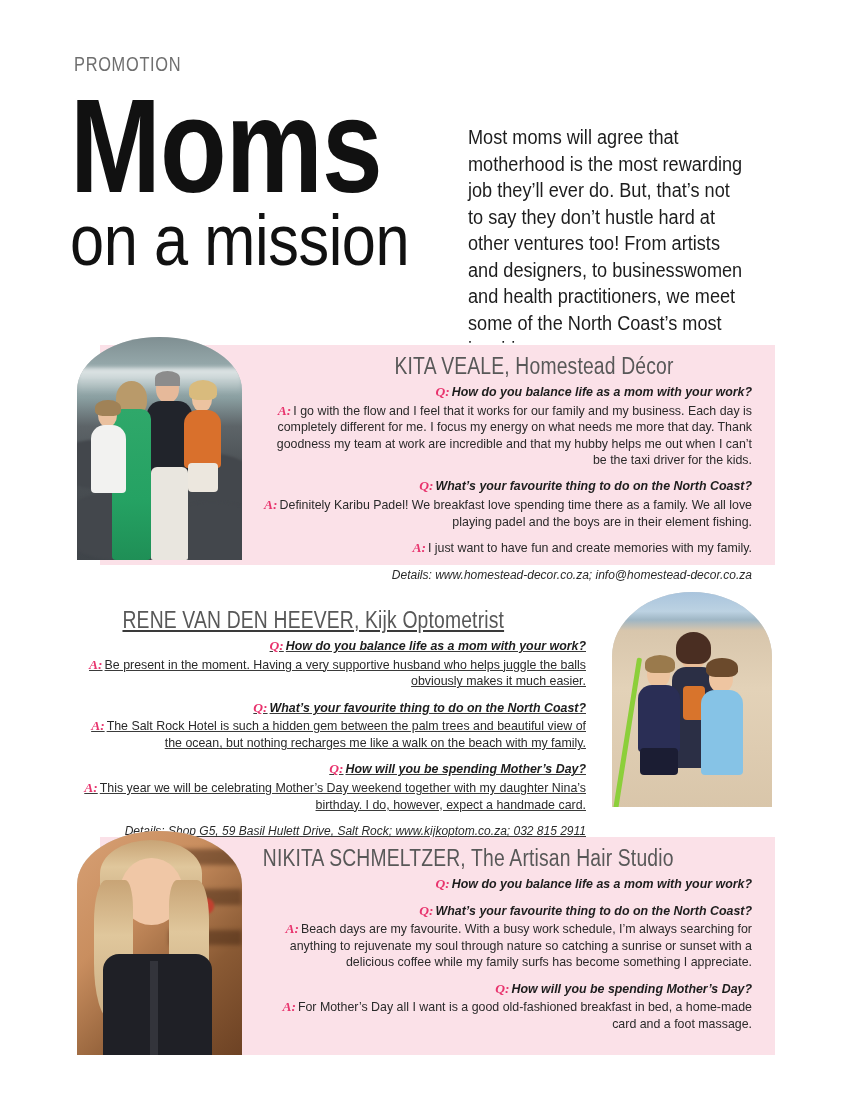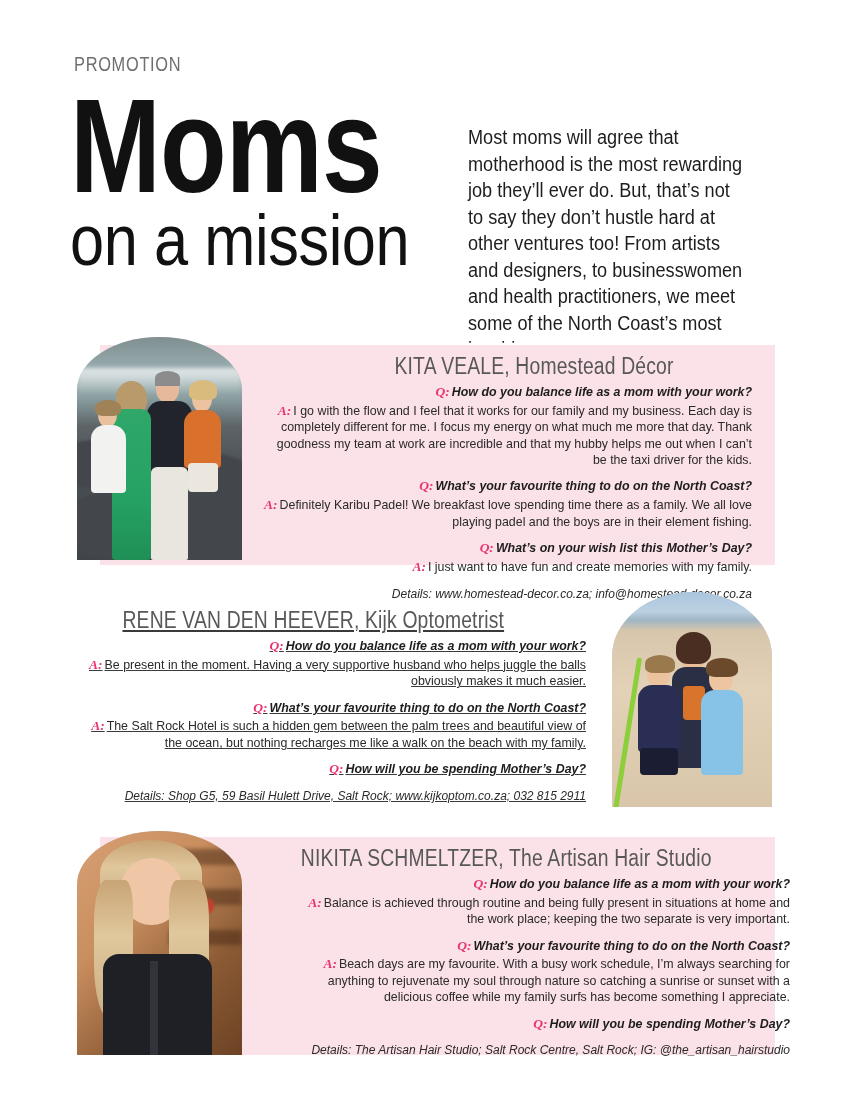--- a/index.html
+++ b/index.html
@@ -229,30 +229,29 @@
           <div style="position:absolute; left:10%; top:78%; width:80%; height:30%; background:#ece7de; border-radius:4px;"></div>
         </div>
       </div>
     </div>
 
     <div class="ptext" style="left:262px; top:353px; width:490px;">
       <div class="pname">KITA VEALE, Homestead Décor</div>
 
       <div class="qa">
         <div class="q"><span class="mark">Q:</span><span>How do you balance life as a mom with your work?</span></div>
-        <div class="a"><span class="mark">A:</span><span>I go with the flow and I feel that it works for our family and my business. Each day is completely different for me. I focus my energy on what much me more that day. Thank goodness my team at work are incredible and that my hubby helps me out when I can’t be the taxi driver for the kids.</span></div>
+        <div class="a"><span class="mark">A:</span><span>I go with the flow and I feel that it works for our family and my business. Each day is completely different for me. I focus my energy on what needs me more that day. Thank goodness my team at work are incredible and that my hubby helps me out when I can’t be the taxi driver for the kids.</span></div>
       </div>
 
       <div class="qa">
         <div class="q"><span class="mark">Q:</span><span>What’s your favourite thing to do on the North Coast?</span></div>
         <div class="a"><span class="mark">A:</span><span>Definitely Karibu Padel! We breakfast love spending time there as a family. We all love playing padel and the boys are in their element fishing.</span></div>
       </div>
 
       <div class="qa">
-        <div class="q"><span class="mark">Q:</span><span>What’s on your wish list this Mother’s Day?</span></div>
         <div class="a"><span class="mark">A:</span><span>I just want to have fun and create memories with my family.</span></div>
       </div>
 
       <div class="details">Details: www.homestead-decor.co.za; info@homestead-decor.co.za</div>
     </div>
   </div>
 
   <div class="profile">
     <div class="photo" style="left:612px; top:592px; width:160px; height:215px; border-top-left-radius:50% 30%; border-top-right-radius:50% 30%;">
       <div class="scene scene-beach">
@@ -288,20 +287,21 @@
         <div class="a"><span class="mark">A:</span><span>Be present in the moment. Having a very supportive husband who helps juggle the balls obviously makes it much easier.</span></div>
       </div>
 
       <div class="qa">
         <div class="q"><span class="mark">Q:</span><span>What’s your favourite thing to do on the North Coast?</span></div>
         <div class="a"><span class="mark">A:</span><span>The Salt Rock Hotel is such a hidden gem between the palm trees and beautiful view of the ocean, but nothing recharges me like a walk on the beach with my family.</span></div>
       </div>
 
       <div class="qa">
         <div class="q"><span class="mark">Q:</span><span>How will you be spending Mother’s Day?</span></div>
+        <div class="a"><span class="mark">A:</span><span>This year we will be celebrating Mother’s Day weekend together with my daughter Nina’s birthday. I do, however, expect a handmade card.</span></div>
       </div>
 
       <div class="details">Details: Shop G5, 59 Basil Hulett Drive, Salt Rock; www.kijkoptom.co.za; 032 815 2911</div>
     </div>
   </div>
 
   <div class="profile">
     <div class="band" style="left:100px; top:837px; width:675px; height:218px;"></div>
 
     <div class="photo" style="left:77px; top:831px; width:165px; height:224px;">
@@ -313,34 +313,33 @@
 
         <div class="hair" style="left:14%; top:4%; width:62%; height:30%; border-radius:50% 50% 30% 30%;"></div>
         <div class="head" style="left:26%; top:12%; width:38%; height:30%; background:#f0c7a6;"></div>
         <div class="hair" style="left:10%; top:22%; width:24%; height:62%; border-radius:30% 20% 40% 40%;"></div>
         <div class="hair" style="left:56%; top:22%; width:24%; height:58%; border-radius:20% 30% 40% 40%;"></div>
         <div style="position:absolute; left:16%; top:55%; width:66%; height:45%; background:#1f2026; border-radius:16px 16px 0 0;"></div>
         <div style="position:absolute; left:44%; top:58%; width:5%; height:42%; background:#33343b;"></div>
       </div>
     </div>
 
-    <div class="ptext" style="left:262px; top:845px; width:490px;margin-left:38px;">
+    <div class="ptext" style="left:262px; top:845px; width:490px;">
       <div class="pname">NIKITA SCHMELTZER, The Artisan Hair Studio</div>
 
       <div class="qa">
         <div class="q"><span class="mark">Q:</span><span>How do you balance life as a mom with your work?</span></div>
-        <div class="a"><span class="mark">A:</span><span>Balance is achieved through routine and being fully present in situations at home and the work place; keeping the two separate is very important.</span></div>
       </div>
 
       <div class="qa">
         <div class="q"><span class="mark">Q:</span><span>What’s your favourite thing to do on the North Coast?</span></div>
         <div class="a"><span class="mark">A:</span><span>Beach days are my favourite. With a busy work schedule, I’m always searching for anything to rejuvenate my soul through nature so catching a sunrise or sunset with a delicious coffee while my family surfs has become something I appreciate.</span></div>
       </div>
 
       <div class="qa">
         <div class="q"><span class="mark">Q:</span><span>How will you be spending Mother’s Day?</span></div>
-      </div>
-
-      <div class="details">Details: The Artisan Hair Studio; Salt Rock Centre, Salt Rock; IG: @the_artisan_hairstudio</div>
+        <div class="a"><span class="mark">A:</span><span>For Mother’s Day all I want is a good old-fashioned breakfast in bed, a home-made card and a foot massage.</span></div>
+      </div>
+
     </div>
   </div>
 
 </div>
 
 </body></html>

